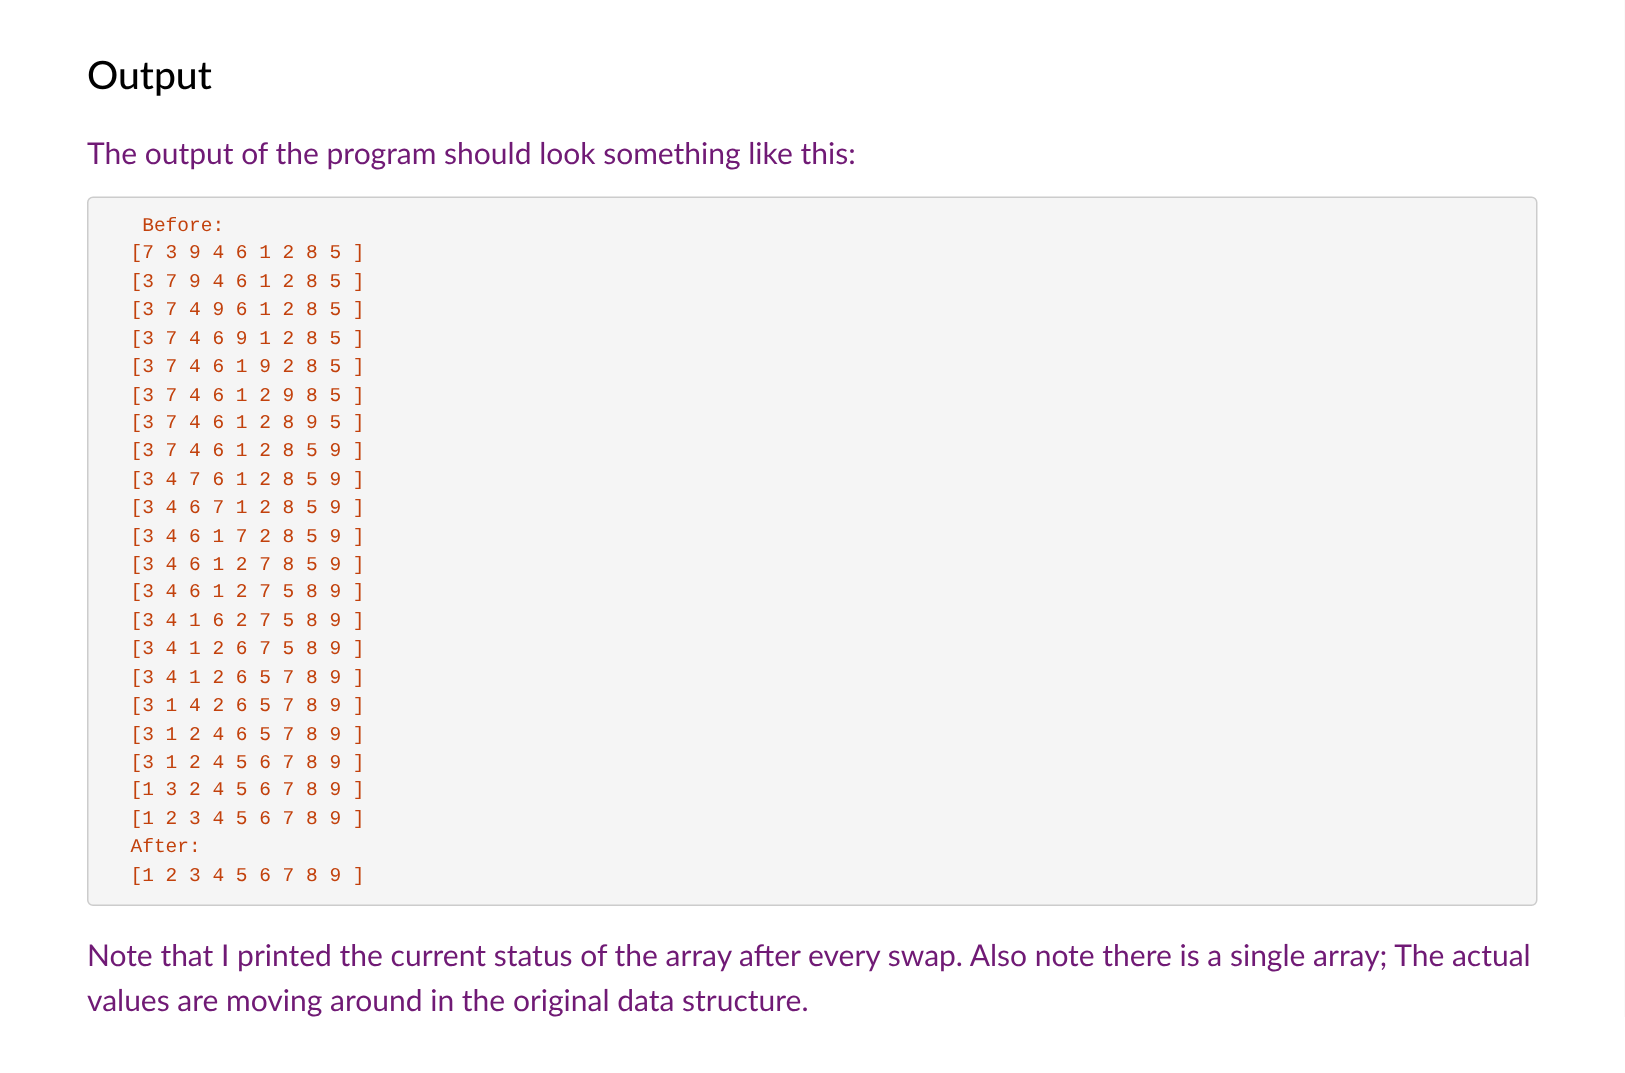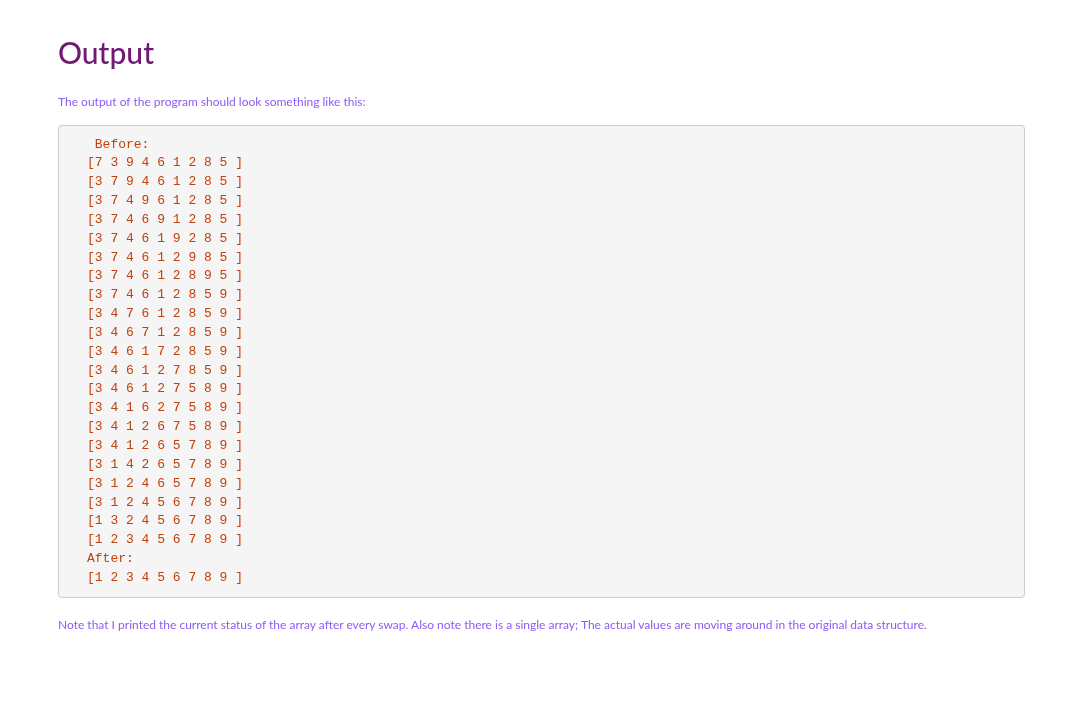--- a/index.html
+++ b/index.html
@@ -10,29 +10,29 @@
     body {
       font-family: 'Lato', 'Helvetica Neue', Helvetica, Arial, sans-serif;
       color: #333;
       background: #fff;
       padding: 20px 58px 40px 58px;
       width: 1083px;
       font-size: 16px;
       line-height: 1.5;
     }
     h2 {
-      font-size: 30px;
+      font-size: 26px;
       font-weight: 500;
-      color: #701a75;
+      color: #000000;
       margin-top: 10px;
       margin-bottom: 18px;
     }
     p {
-      font-size: 12px;
-      color: #8b5cf6;
+      font-size: 20px;
+      color: #701a75;
       margin-bottom: 14px;
     }
     pre {
       background-color: #f5f5f5;
       border: 1px solid #ccc;
       border-radius: 4px;
       padding: 9.5px 9.5px 9.5px 28px;
       font-family: Menlo, Monaco, Consolas, 'Courier New', monospace;
       font-size: 13px;
       line-height: 1.45;

